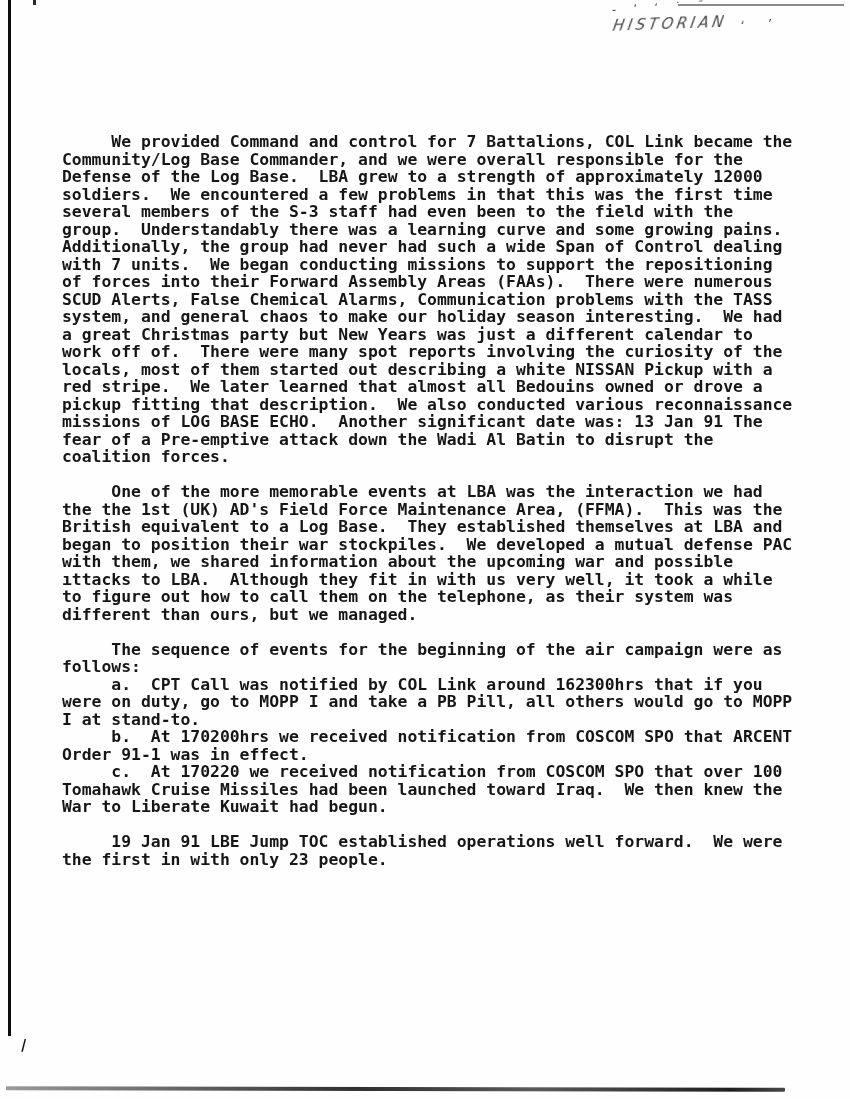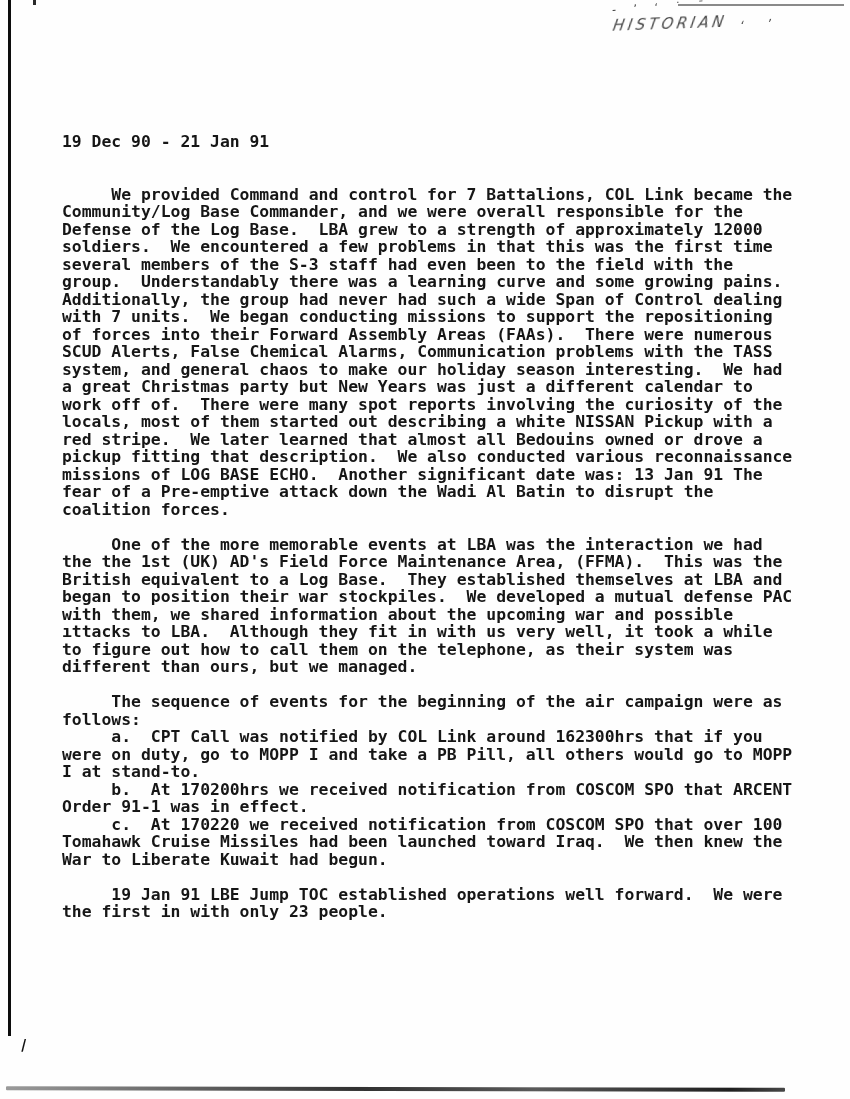--- a/index.html
+++ b/index.html
@@ -103,21 +103,20 @@
   <div class="top-tick"></div>
   <div class="topright-line"></div>
 
   <div class="handwriting-marks">- ʼ ʻ ˙ ˉ</div>
 
   <div class="handwriting">HISTORIAN</div>
 
   <div class="handwriting-trail">ʻ ʼ</div>
 
   <div class="textblock">
-    <div>19 Dec 90 - 21 Jan 91</div>
     <div>     We provided Command and control for 7 Battalions, COL Link became the
 Community/Log Base Commander, and we were overall responsible for the
 Defense of the Log Base.  LBA grew to a strength of approximately 12000
 soldiers.  We encountered a few problems in that this was the first time
 several members of the S-3 staff had even been to the field with the
 group.  Understandably there was a learning curve and some growing pains.
 Additionally, the group had never had such a wide Span of Control dealing
 with 7 units.  We began conducting missions to support the repositioning
 of forces into their Forward Assembly Areas (FAAs).  There were numerous
 SCUD Alerts, False Chemical Alarms, Communication problems with the TASS

